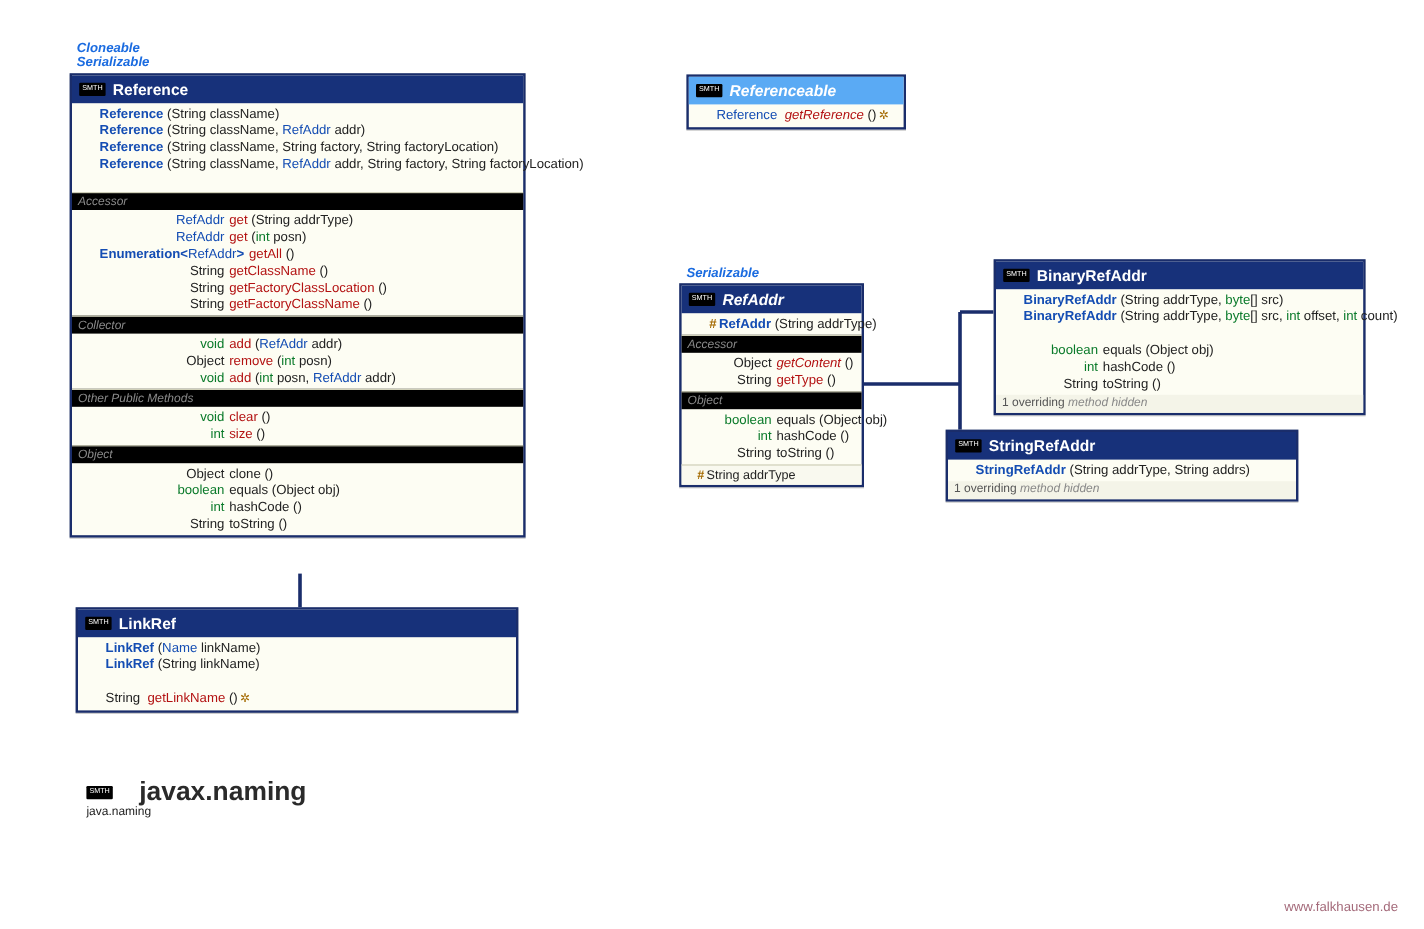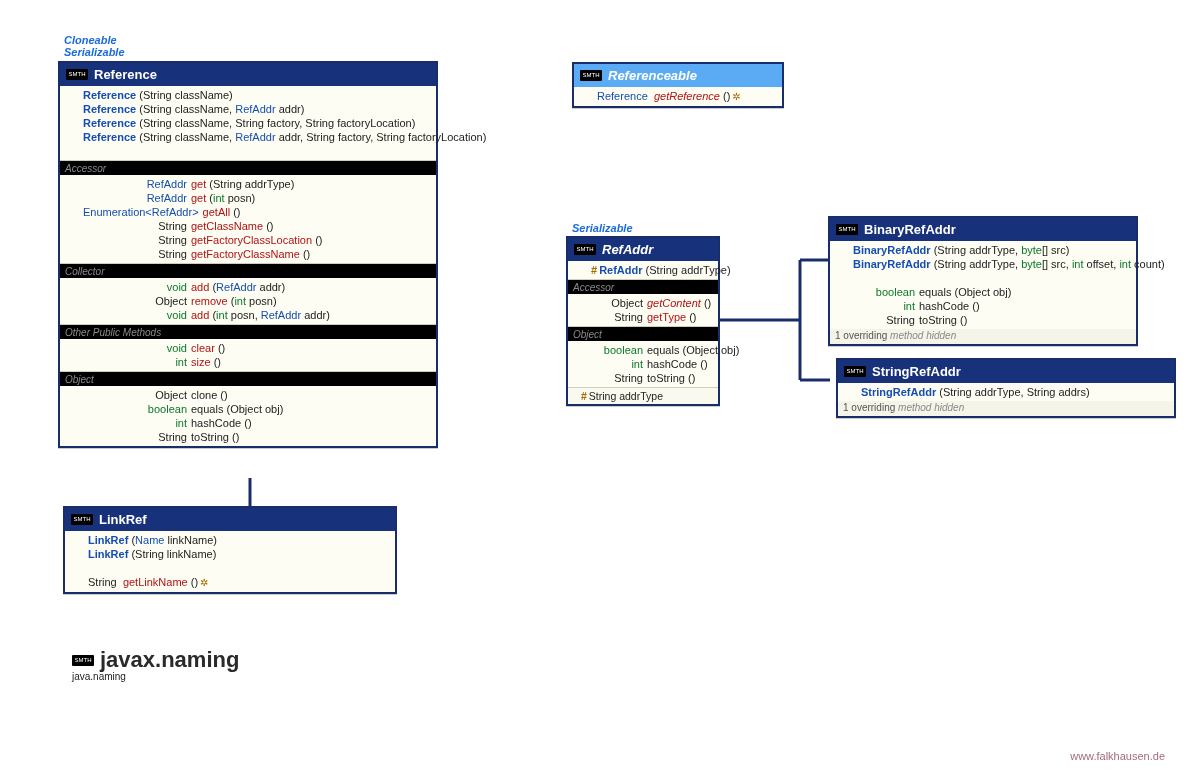--- a/index.html
+++ b/index.html
@@ -67,21 +67,21 @@
   }
   .row {
     padding: 0 5px;
     line-height: 14px;
     white-space: nowrap;
   }
   .ret { display:inline-block; min-width: 108px; text-align: right; padding-right: 4px; }
   .ret.sm { min-width: 56px; }
   .ret.md { min-width: 66px; }
   .t-type { color: #144db3; }
-  .t-gen { color: #144db3; }
+  .t-gen { color: #144db3; font-weight: bold; }
   .t-name { color: #b31212; }
   .t-arg { color: #222; }
   .t-prim { color: #0a7a2a; }
   .prot { color: #a46a00; font-weight: bold; padding-right: 2px;}
   .throws { color: #a46a00; font-size: 10px; margin-left: 2px; }
   .fields {
     border-top: 1px solid #cfcfb8;
     padding: 2px 13px;
     background: #f9f9ef;
     font-size: 10.5px;
@@ -97,20 +97,21 @@
     position: absolute;
     left: 72px;
     top: 647px;
   }
   .pkg .main {
     font-size: 22px;
     font-weight: bold;
     color: #2a2a2a;
     display: flex;
     align-items: center;
+    gap: 16px;
   }
   .pkg .sub {
     font-size: 10px;
     font-weight: normal;
     color: #222;
     margin-top: -2px;
   }
   .footer-link {
     position: absolute;
     right: 22px;
@@ -173,34 +174,34 @@
   </div>
   <div class="section-label">Object</div>
   <div class="section">
     <div class="row"><span class="ret"><span class="t-arg">Object</span></span><span class="t-arg">clone</span> <span class="t-arg">()</span></div>
     <div class="row"><span class="ret"><span class="t-prim">boolean</span></span><span class="t-arg">equals</span> <span class="t-arg">(Object obj)</span></div>
     <div class="row"><span class="ret"><span class="t-prim">int</span></span><span class="t-arg">hashCode</span> <span class="t-arg">()</span></div>
     <div class="row"><span class="ret"><span class="t-arg">String</span></span><span class="t-arg">toString</span> <span class="t-arg">()</span></div>
   </div>
 </div>
 
-<div class="class-box" style="left:63px; top:506px; width:334px;">
+<div class="class-box" style="left:63px; top:506px; width:369px;">
   <div class="class-header">
     <span class="since-badge">SMTH</span>
     <span>LinkRef</span>
   </div>
   <div class="section">
     <div class="row"><span class="t-type" style="font-weight:bold">LinkRef</span> <span class="t-arg">(</span><span class="t-type">Name</span><span class="t-arg"> linkName)</span></div>
     <div class="row"><span class="t-type" style="font-weight:bold">LinkRef</span> <span class="t-arg">(String linkName)</span></div>
     <div class="row">&nbsp;</div>
     <div class="row"><span class="t-arg">String</span>&nbsp;&nbsp;<span class="t-name">getLinkName</span> <span class="t-arg">()</span><span class="throws">✲</span></div>
   </div>
 </div>
 
-<div class="class-box" style="left:572px; top:62px; width:212px;">
+<div class="class-box" style="left:572px; top:62px; width:183px;">
   <div class="class-header interface">
     <span class="since-badge">SMTH</span>
     <span>Referenceable</span>
   </div>
   <div class="section">
     <div class="row"><span class="t-type">Reference</span>&nbsp;&nbsp;<span class="t-name" style="font-style:italic">getReference</span> <span class="t-arg">()</span><span class="throws">✲</span></div>
   </div>
 </div>
 
 <div class="impl-tags" style="left:572px; top:222px;">
@@ -240,21 +241,21 @@
     <div class="row"><span class="t-type" style="font-weight:bold">BinaryRefAddr</span> <span class="t-arg">(String addrType, </span><span class="t-prim">byte</span><span class="t-arg">[] src)</span></div>
     <div class="row"><span class="t-type" style="font-weight:bold">BinaryRefAddr</span> <span class="t-arg">(String addrType, </span><span class="t-prim">byte</span><span class="t-arg">[] src, </span><span class="t-prim">int</span><span class="t-arg"> offset, </span><span class="t-prim">int</span><span class="t-arg"> count)</span></div>
     <div class="row">&nbsp;</div>
     <div class="row"><span class="ret md"><span class="t-prim">boolean</span></span><span class="t-arg">equals</span> <span class="t-arg">(Object obj)</span></div>
     <div class="row"><span class="ret md"><span class="t-prim">int</span></span><span class="t-arg">hashCode</span> <span class="t-arg">()</span></div>
     <div class="row"><span class="ret md"><span class="t-arg">String</span></span><span class="t-arg">toString</span> <span class="t-arg">()</span></div>
   </div>
   <div class="hidden-note"><span style="font-style:normal;color:#555">1 overriding</span> <span title="1 overriding method hidden">method hidden</span></div>
 </div>
 
-<div class="class-box" style="left:836px; top:358px; width:340px;">
+<div class="class-box" style="left:788px; top:358px; width:294px;">
   <div class="class-header">
     <span class="since-badge">SMTH</span>
     <span>StringRefAddr</span>
   </div>
   <div class="section">
     <div class="row"><span class="t-type" style="font-weight:bold">StringRefAddr</span> <span class="t-arg">(String addrType, String addrs)</span></div>
   </div>
   <div class="hidden-note"><span style="font-style:normal;color:#555">1 overriding</span> <span>method hidden</span></div>
 </div>
 

